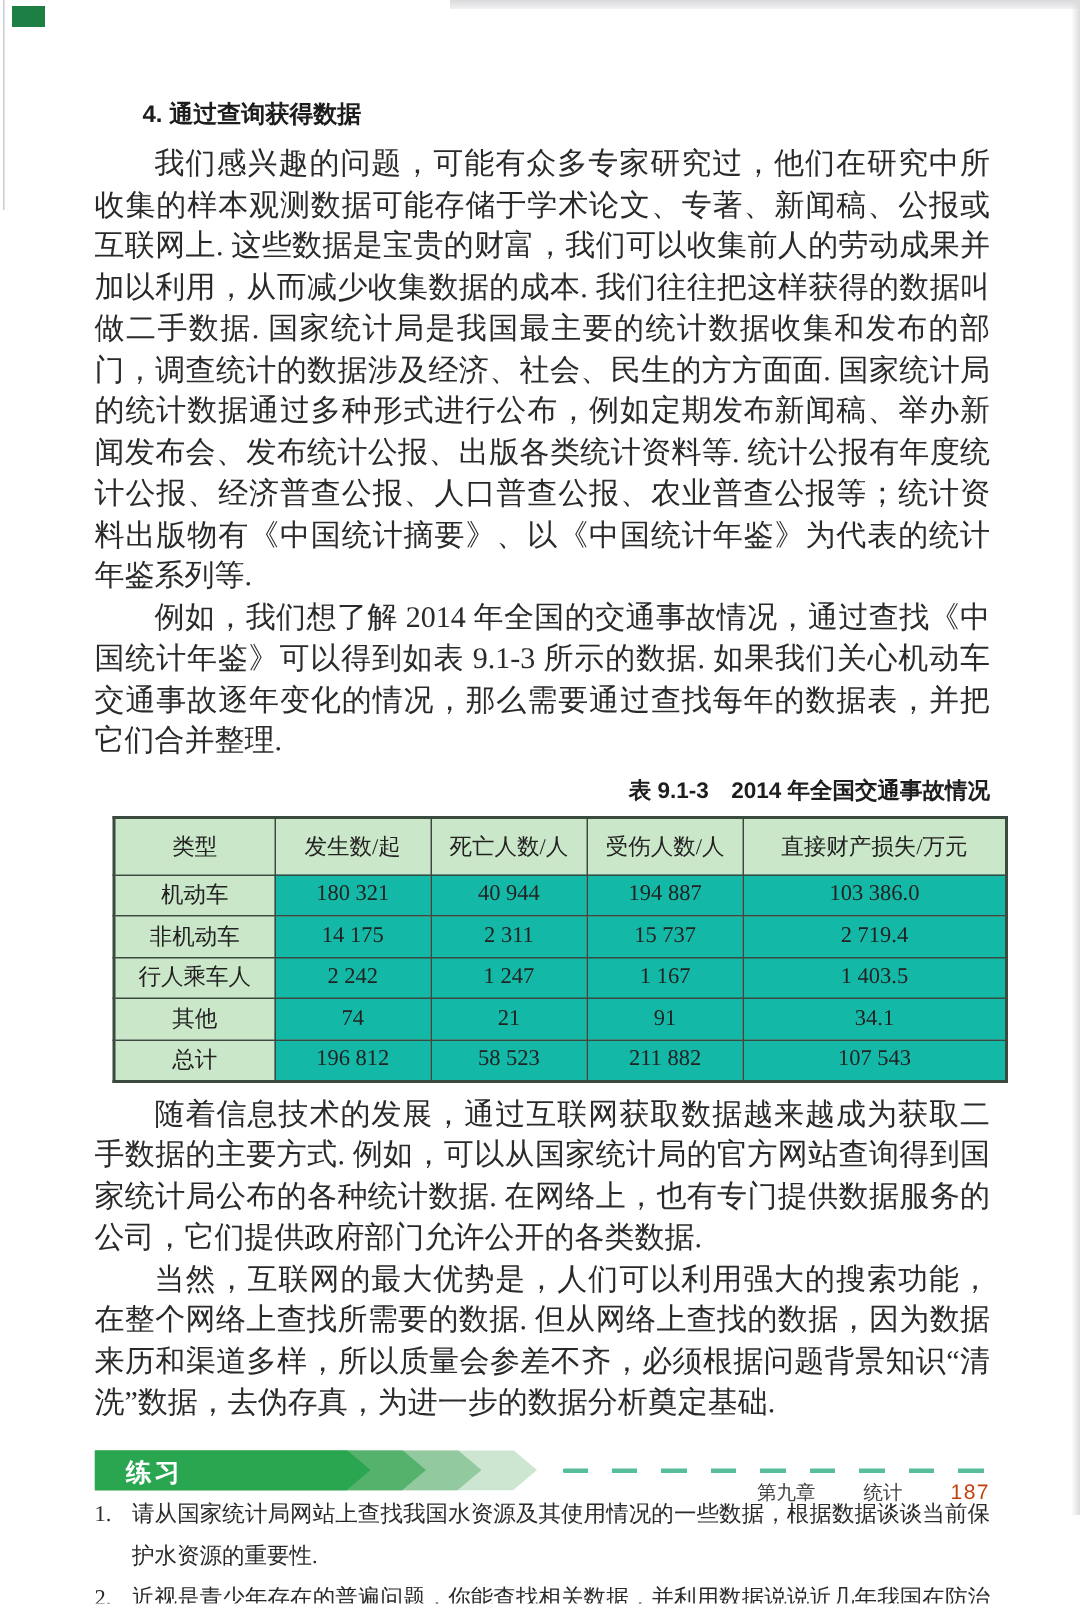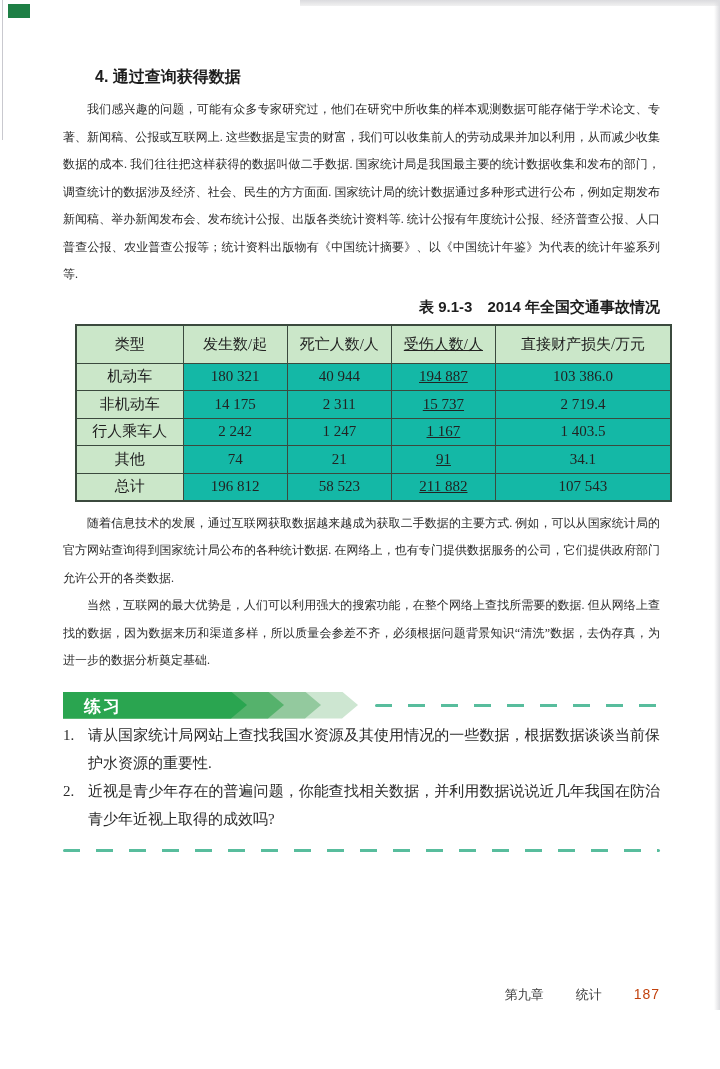--- a/index.html
+++ b/index.html
@@ -18,21 +18,21 @@
   .corner-mark{position:absolute;left:8px;top:4px;width:22px;height:14px;
     background:var(--corner-green,#1e7f45);}
   
   .content{position:absolute;left:63px;width:597px;top:66px;}
   .heading{
     font-family:"Liberation Sans","DejaVu Sans",sans-serif;
     font-weight:bold;font-size:16px;line-height:22px;
     margin:0 0 8px 0;text-indent:2em;color:#1d1d1d;
   }
   .para{
-    font-size:12px;line-height:27.5px;text-align:justify;text-indent:2em;
+    font-size:20px;line-height:27.5px;text-align:justify;text-indent:2em;
     margin:0;color:#2a2a2a;
   }
   
   .tbl-title{
     font-family:"Liberation Sans","DejaVu Sans",sans-serif;
     font-weight:bold;font-size:15px;text-align:right;margin:9px 0 7px 0;color:#1d1d1d;
   }
   table.accidents{
     width:100%;border-collapse:collapse;margin:0 0 8px 12px;
     border:2px solid var(--table-border,#3b4a3e);
@@ -43,21 +43,21 @@
     text-align:center;vertical-align:middle;
     font-weight:normal;color:#222;
   }
   table.accidents thead th{background:var(--table-header-bg,#cbe7c9);height:35px;}
   table.accidents tbody tr{height:27.5px;}
   table.accidents tbody th{background:var(--table-header-bg,#cbe7c9);}
   table.accidents td{background:#14b8a6;}
   table.accidents .c0{width:18%;}
   table.accidents .c1{width:17.5%;}
   table.accidents .c2{width:17.5%;}
-  table.accidents .c3{width:17.5%;text-decoration:underline;}
+  table.accidents .c3{width:17.5%;}
   table.accidents .c4{width:29.5%;}
   
   .banner{position:relative;height:27px;margin:17px 0 2px 0;}
   .banner .arrow{
     position:absolute;left:0;top:0;height:27px;
     clip-path:polygon(0 0,calc(100% - 16px) 0,100% 50%,calc(100% - 16px) 100%,0 100%);
   }
   .banner .a0{width:184px;background:var(--banner-green,#2aa550);z-index:4;}
   .banner .a1{width:221px;background:var(--banner-green-2,#55b26c);z-index:3;}
   .banner .a2{width:258px;background:var(--banner-green-3,#93c99e);z-index:2;}
@@ -95,20 +95,21 @@
 <div class="edge-top"></div>
 <div class="edge-right"></div>
 <div class="edge-left"></div>
 <div class="corner-mark"></div>
 
 <div class="content">
 
   <h3 class="heading">4. 通过查询获得数据</h3>
 
   <p class="para">我们感兴趣的问题，可能有众多专家研究过，他们在研究中所收集的样本观测数据可能存储于学术论文、专著、新闻稿、公报或互联网上. 这些数据是宝贵的财富，我们可以收集前人的劳动成果并加以利用，从而减少收集数据的成本. 我们往往把这样获得的数据叫做二手数据. 国家统计局是我国最主要的统计数据收集和发布的部门，调查统计的数据涉及经济、社会、民生的方方面面. 国家统计局的统计数据通过多种形式进行公布，例如定期发布新闻稿、举办新闻发布会、发布统计公报、出版各类统计资料等. 统计公报有年度统计公报、经济普查公报、人口普查公报、农业普查公报等；统计资料出版物有《中国统计摘要》、以《中国统计年鉴》为代表的统计年鉴系列等.</p>
+  <p class="para">例如，我们想了解 2014 年全国的交通事故情况，通过查找《中国统计年鉴》可以得到如表 9.1-3 所示的数据. 如果我们关心机动车交通事故逐年变化的情况，那么需要通过查找每年的数据表，并把它们合并整理.</p>
 
   <div class="tbl-title">表 9.1-3　2014 年全国交通事故情况</div>
 
   <table class="accidents">
     <thead>
       <tr>
           <th class="c0">类型</th>
           <th class="c1">发生数/起</th>
           <th class="c2">死亡人数/人</th>
           <th class="c3">受伤人数/人</th>

